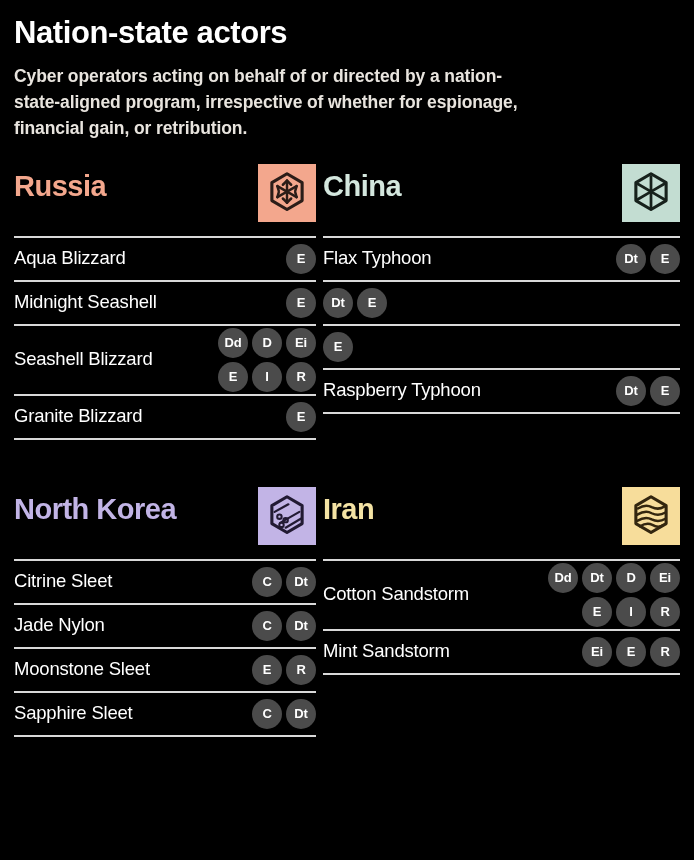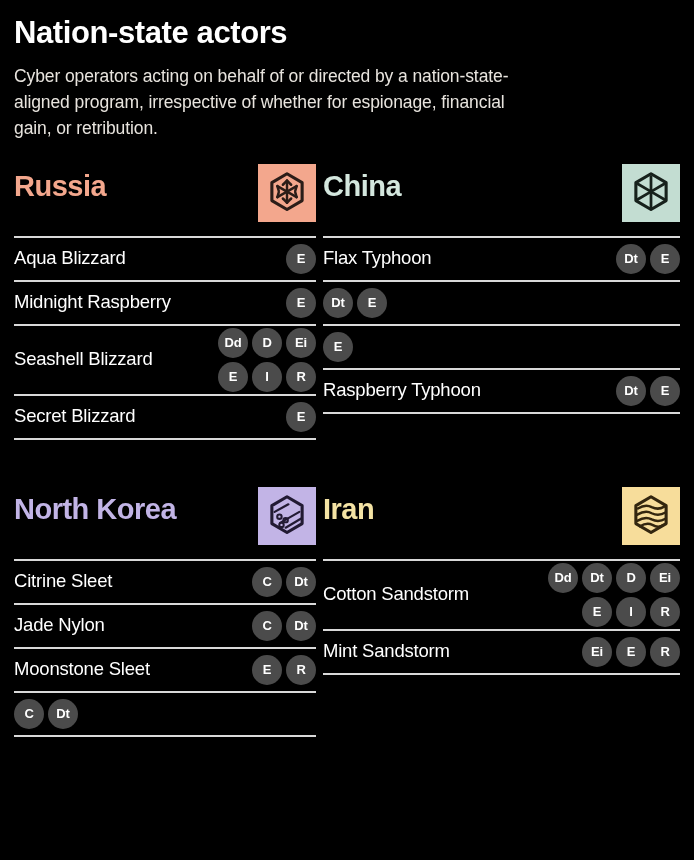--- a/index.html
+++ b/index.html
@@ -30,21 +30,21 @@
     font-size: 31px;
     font-weight: bold;
     letter-spacing: -0.4px;
     color: #ffffff;
     margin: 0;
     padding-top: 12px;
     line-height: 1.1;
   }
   .page-subtitle {
     font-size: 17.5px;
-    font-weight: normal;
+    font-weight: bold;
     line-height: 1.48;
     color: #e8e4de;
     margin: 0;
     padding-top: 14px;
     letter-spacing: -0.1px;
     max-width: 530px;
   }
 
   
   .grid {
@@ -170,38 +170,38 @@
           </div>
         </div>
         <div class="actor-list">
           <div class="actor-row">
             <div class="actor-name">Aqua Blizzard</div>
             <div class="tag-wrap">
               <span class="tag">E</span>
             </div>
           </div>
           <div class="actor-row">
-            <div class="actor-name">Midnight Raspberry</div>
+            <div class="actor-name">Midnight Seashell</div>
             <div class="tag-wrap">
               <span class="tag">E</span>
             </div>
           </div>
           <div class="actor-row tall">
             <div class="actor-name">Seashell Blizzard</div>
             <div class="tag-wrap">
               <span class="tag">Dd</span>
               <span class="tag">D</span>
               <span class="tag">Ei</span>
               <span class="tag">E</span>
               <span class="tag">I</span>
               <span class="tag">R</span>
             </div>
           </div>
           <div class="actor-row">
-            <div class="actor-name">Secret Blizzard</div>
+            <div class="actor-name">Granite Blizzard</div>
             <div class="tag-wrap">
               <span class="tag">E</span>
             </div>
           </div>
         </div>
       </div>
       <div class="panel">
         <div class="panel-head">
           <div class="country-name" style="color: rgb(212, 231, 222);">China</div>
           <div class="country-badge" style="background: rgb(195, 221, 210);">
@@ -275,20 +275,21 @@
             </div>
           </div>
           <div class="actor-row">
             <div class="actor-name">Moonstone Sleet</div>
             <div class="tag-wrap">
               <span class="tag">E</span>
               <span class="tag">R</span>
             </div>
           </div>
           <div class="actor-row">
+            <div class="actor-name">Sapphire Sleet</div>
             <div class="tag-wrap">
               <span class="tag">C</span>
               <span class="tag">Dt</span>
             </div>
           </div>
         </div>
       </div>
       <div class="panel row2">
         <div class="panel-head">
           <div class="country-name" style="color: rgb(244, 227, 164);">Iran</div>

